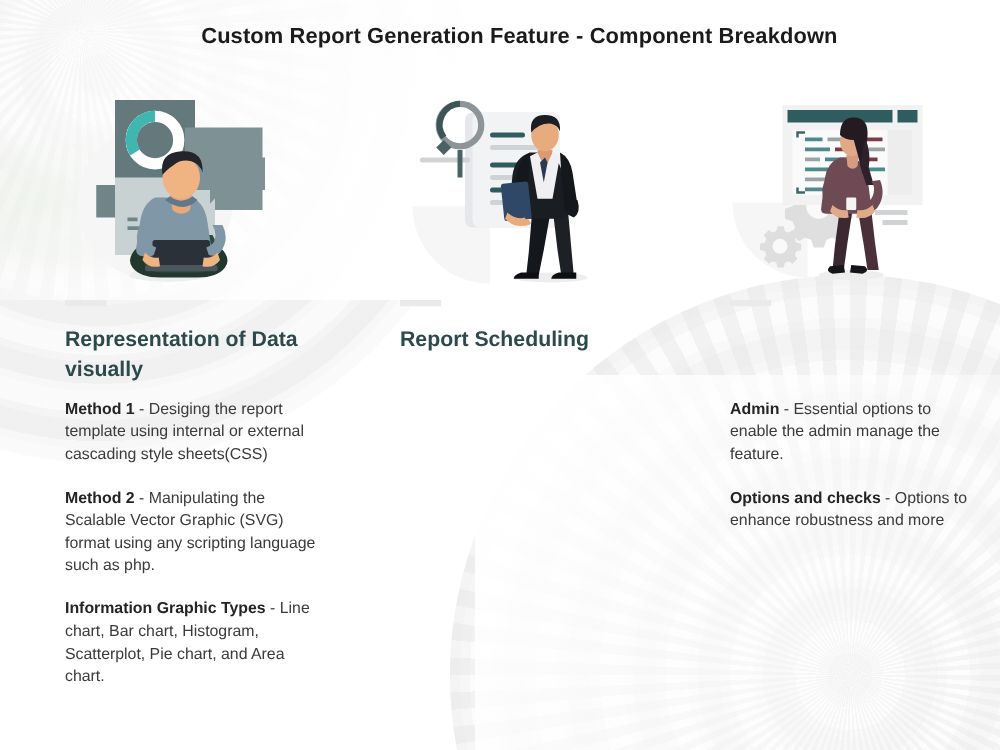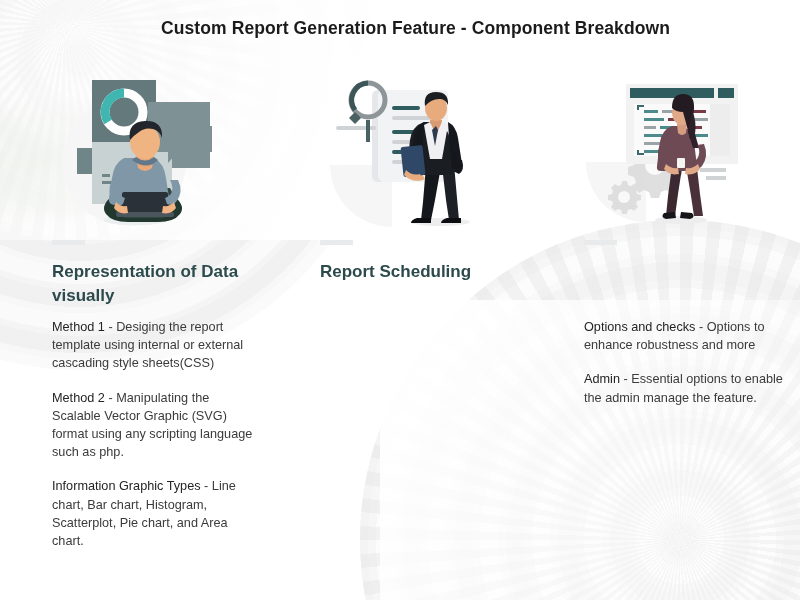--- a/index.html
+++ b/index.html
@@ -157,21 +157,21 @@
     left: 0;
     width: 205px;
   }
   .col-2 .body { width: 200px; }
   .para {
     font-size: 12.7px;
     line-height: 18.2px;
     color: #3b3b3b;
     margin: 0 0 16px 0;
   }
-  .para b { font-weight: normal; color: #242424; }
+  .para b { font-weight: bold; color: #242424; }
 </style>
 </head>
 <body>
 
 <div class="bg-layer">
   <div class="rings-tl"></div>
   <div class="rings-tl2"></div>
   <div class="green-wash"></div>
   <div class="veil-tl"></div>
   <div class="rings-br"></div>
@@ -345,21 +345,21 @@
           <path d="M120 74 q5 12 -2 22 q-3 4 -8 2 l-1 -6 q5 -2 6 -8 q1 -5 -2 -9 z" fill="#6d4a54"></path>
           <path d="M82 94 q5 5 12 4 l1 6 q-10 2 -15 -5 z" fill="#e0a988"></path>
           <path d="M114 94 q-5 5 -12 4 l-1 6 q10 2 15 -5 z" fill="#e0a988"></path>
           <rect x="93" y="88" width="8" height="10" rx="1" fill="#f4f4f5"></rect>
         </g>
       </svg>
     </div>
     <div class="divider"></div>
     <div class="body">
       <p class="para">
+        <b>Admin</b><span> - Essential options to enable the admin manage the feature.</span>
+      </p>
+      <p class="para">
         <b>Options and checks</b><span> - Options to enhance robustness and more</span>
       </p>
-      <p class="para">
-        <b>Admin</b><span> - Essential options to enable the admin manage the feature.</span>
-      </p>
     </div>
   </div>
 
 </div>
 
 </body></html>

